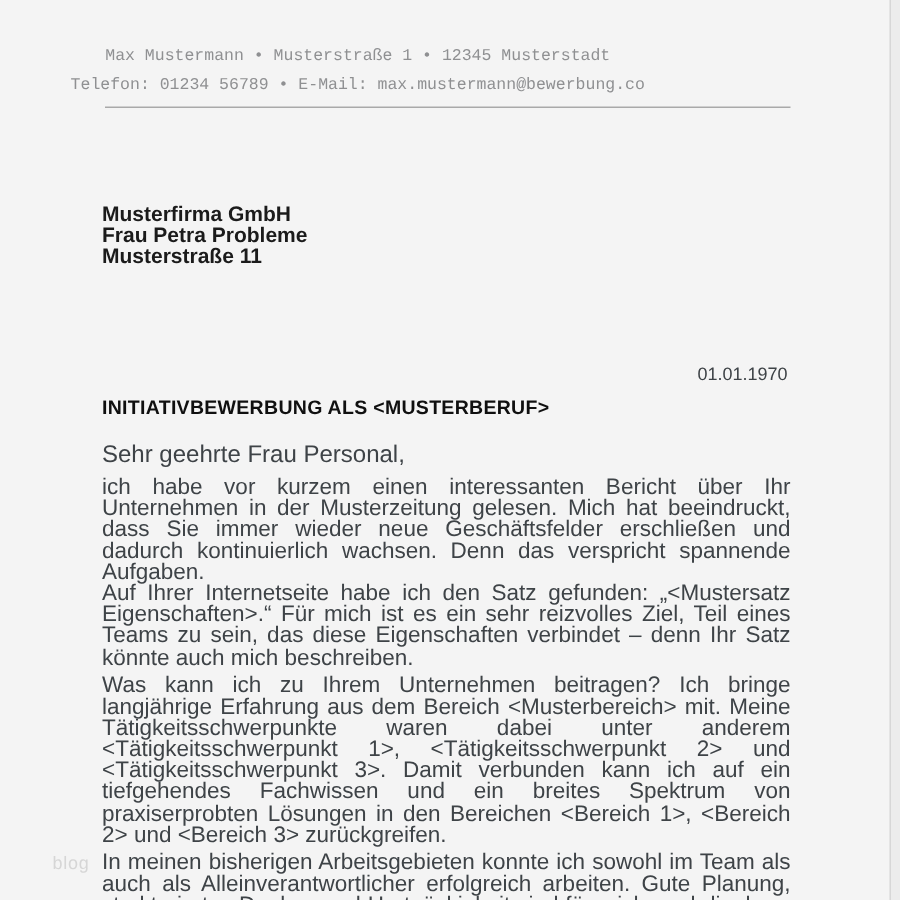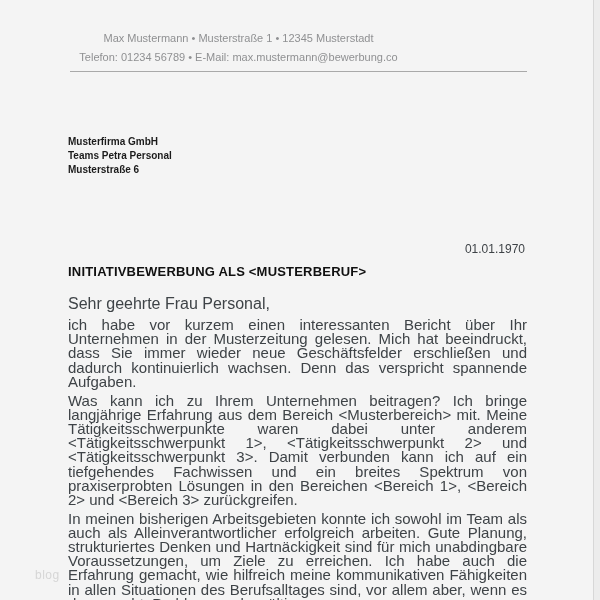--- a/index.html
+++ b/index.html
@@ -41,37 +41,38 @@
     margin-top: 24px;
   }
   
   .header-line {
     position: absolute;
     left: 0;
     width: 477px;
     text-align: center;
     font-size: 11px;
     color: #8f9092;
+    font-family: Liberation Mono, monospace;
   }
   .header-line.l1 { top: 32px; }
   .header-line.l2 { top: 51px; }
   .divider {
     position: absolute;
     top: 71px;
     left: 70px;
     width: 457px;
     height: 1px;
     background: #a9a9a9;
   }
   
   .recipient {
     position: absolute;
     left: 68px;
     top: 135px;
-    font-size: 10px;
+    font-size: 14px;
     line-height: 14px;
     font-weight: bold;
     color: #1b1b1b;
   }
   
   .date {
     position: absolute;
     left: 68px;
     top: 222px;
     width: 457px;
@@ -123,33 +124,34 @@
   <div class="edge-strip"></div>
 
   <div class="watermark">blog</div>
 
   <div class="header-line l1">Max Mustermann • Musterstraße 1 • 12345 Musterstadt</div>
   <div class="header-line l2">Telefon: 01234 56789 • E-Mail: max.mustermann@bewerbung.co</div>
   <div class="divider"></div>
 
   <div class="recipient">
     <div>Musterfirma GmbH</div>
-    <div>Teams Petra Personal</div>
-    <div>Musterstraße 6</div>
+    <div>Frau Petra Probleme</div>
+    <div>Musterstraße 11</div>
   </div>
 
   <div class="date">01.01.1970</div>
 
   <div class="subject">INITIATIVBEWERBUNG ALS &lt;MUSTERBERUF&gt;</div>
 
   <div class="salutation">Sehr geehrte Frau Personal,</div>
 
   <div class="body-text">
     <p>
       <span>ich habe vor kurzem einen interessanten Bericht über Ihr Unternehmen in der Musterzeitung gelesen. Mich hat beeindruckt, dass Sie immer wieder neue Geschäftsfelder erschließen und dadurch kontinuierlich wachsen. Denn das verspricht spannende Aufgaben.</span><br>
+      <span>Auf Ihrer Internetseite habe ich den Satz gefunden: „&lt;Mustersatz Eigenschaften&gt;.“ Für mich ist es ein sehr reizvolles Ziel, Teil eines Teams zu sein, das diese Eigenschaften verbindet – denn Ihr Satz könnte auch mich beschreiben.</span>
     </p>
     <p>
       <span>Was kann ich zu Ihrem Unternehmen beitragen? Ich bringe langjährige Erfahrung aus dem Bereich &lt;Musterbereich&gt; mit. Meine Tätigkeitsschwerpunkte waren dabei unter anderem &lt;Tätigkeitsschwerpunkt 1&gt;, &lt;Tätigkeitsschwerpunkt 2&gt; und &lt;Tätigkeitsschwerpunkt 3&gt;. Damit verbunden kann ich auf ein tiefgehendes Fachwissen und ein breites Spektrum von praxiserprobten Lösungen in den Bereichen &lt;Bereich 1&gt;, &lt;Bereich 2&gt; und &lt;Bereich 3&gt; zurückgreifen.</span>
     </p>
     <p>
       <span>In meinen bisherigen Arbeitsgebieten konnte ich sowohl im Team als auch als Alleinverantwortlicher erfolgreich arbeiten. Gute Planung, strukturiertes Denken und Hartnäckigkeit sind für mich unabdingbare Voraussetzungen, um Ziele zu erreichen. Ich habe auch die Erfahrung gemacht, wie hilfreich meine kommunikativen Fähigkeiten in allen Situationen des Berufsalltages sind, vor allem aber, wenn es darum geht, Probleme zu bewältigen.</span>
     </p>
 
   </div>
 

